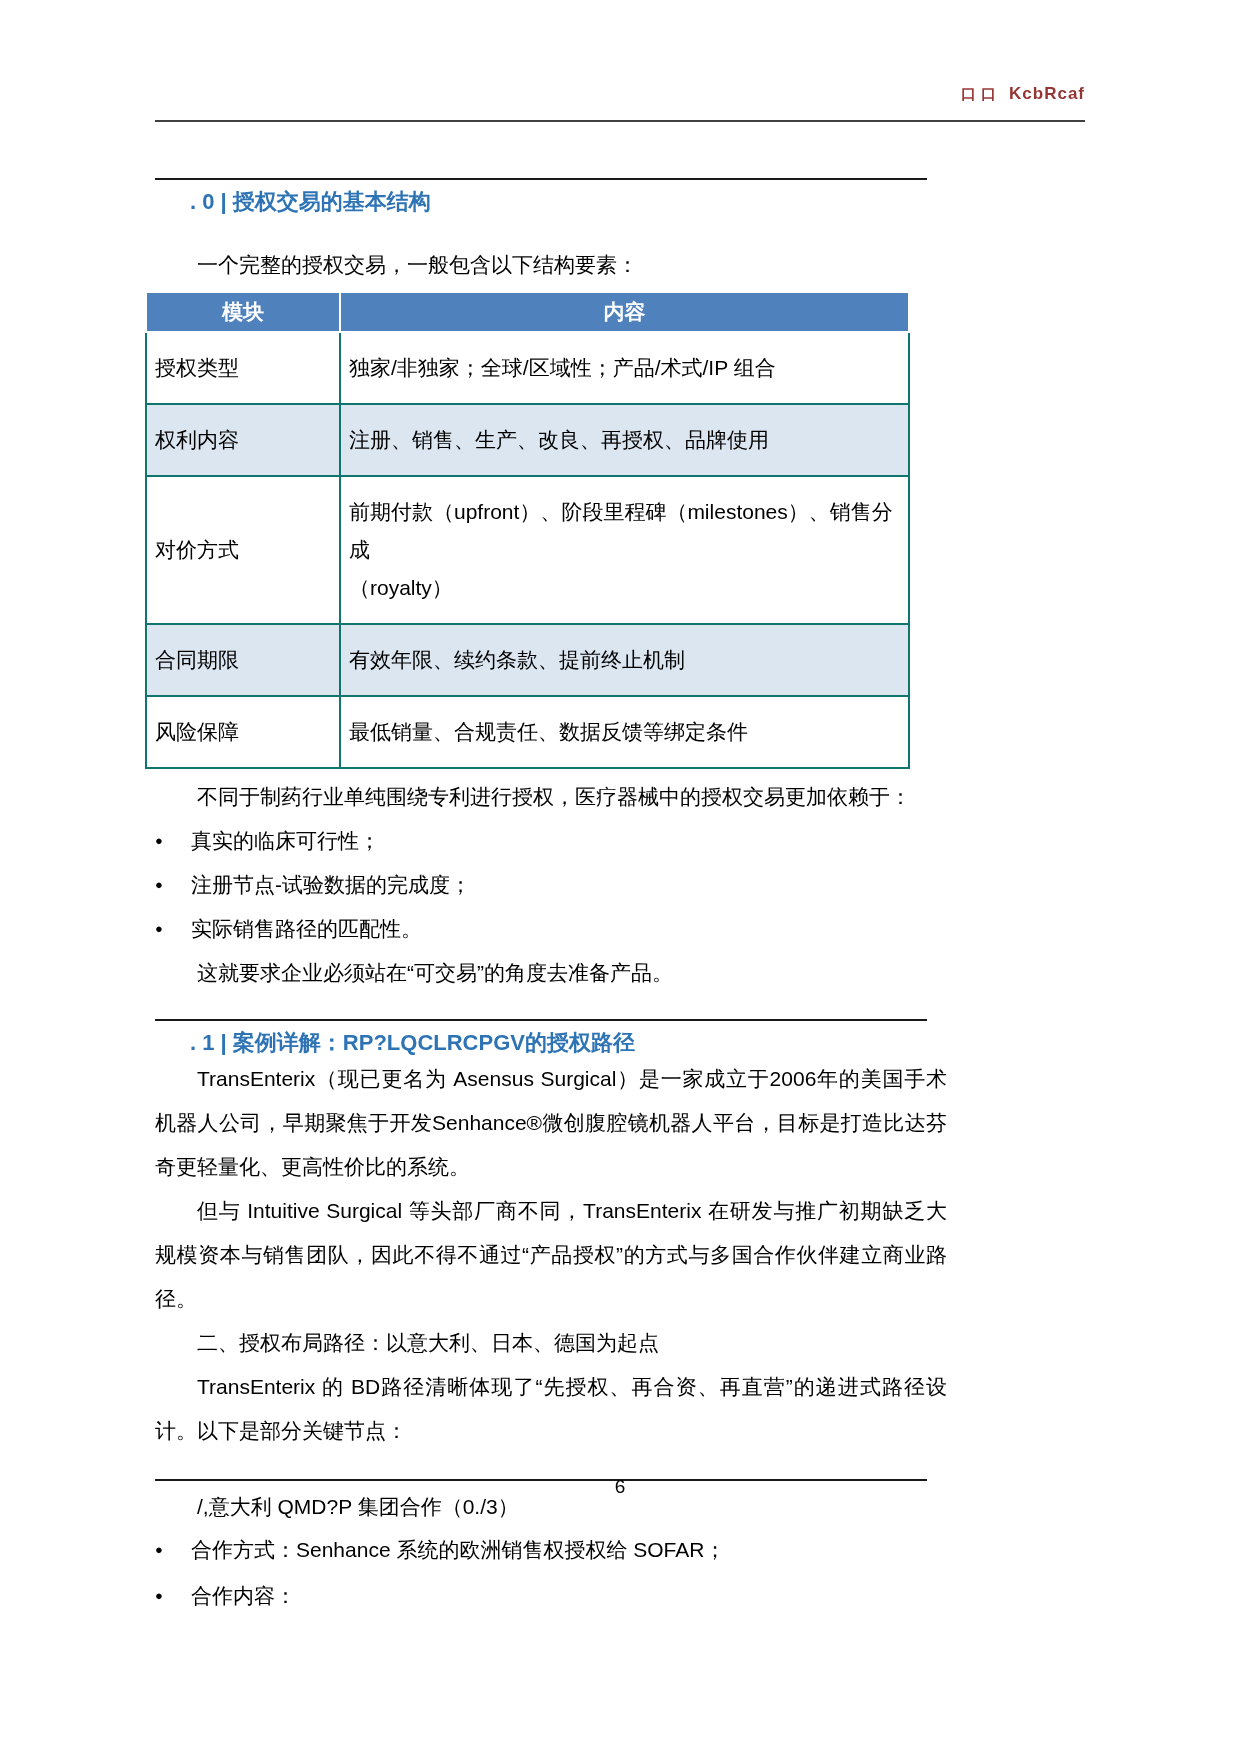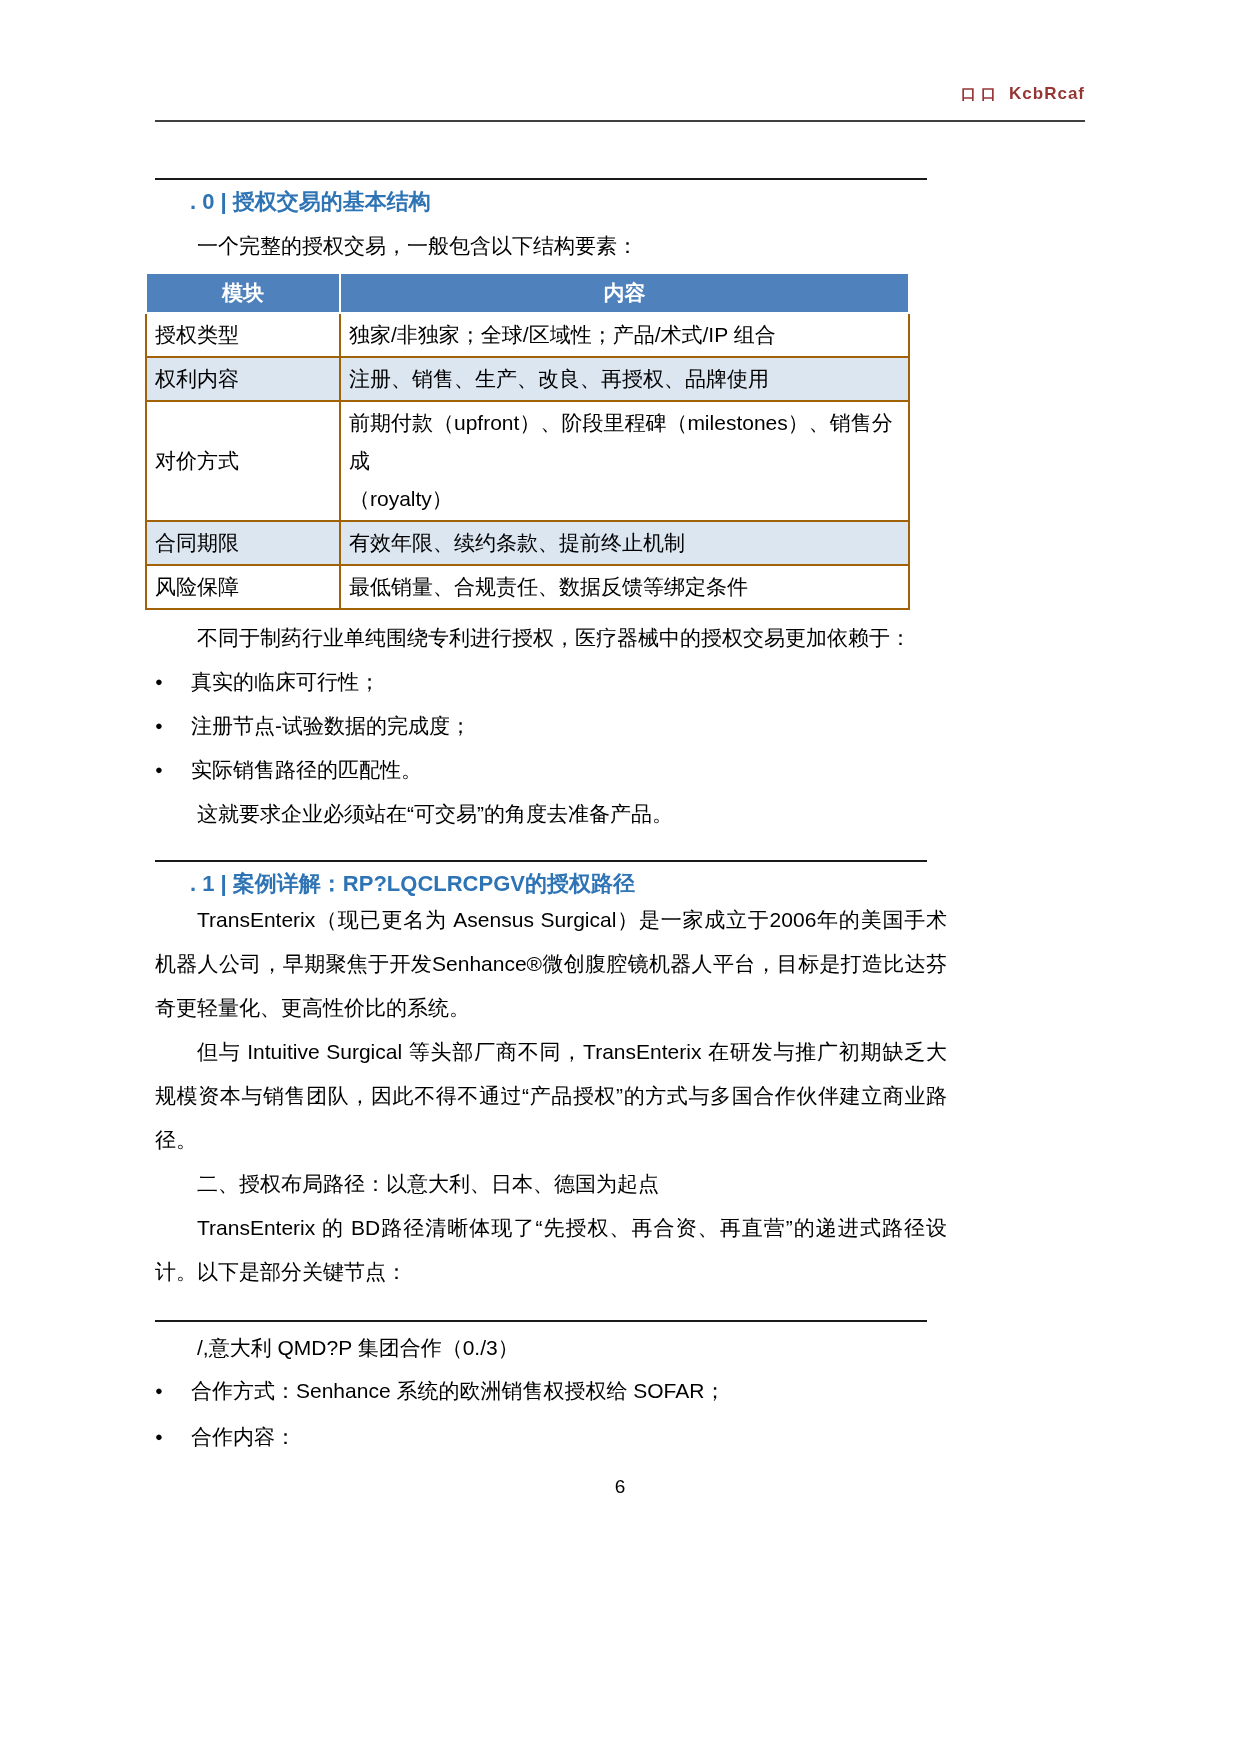--- a/index.html
+++ b/index.html
@@ -31,41 +31,41 @@
   .sec-heading {
     margin:8px 0 0 35px;
     font-size:22px; line-height:28px; font-weight:bold;
     color:var(--heading-blue,#2E74B5);
   }
   .para {
     margin:0; font-size:21px; line-height:44px;
     text-align:justify;
   }
   .indent { text-indent:42px; }
-  .intro { margin-top:12px; line-height:36px; }
+  .intro { margin-top:31px; line-height:36px; }
   .after-table { margin-top:6px; }
   .p1 { margin-top:12px; }
   .sofar { margin-top:6px; line-height:40px; }
   
   .struct-table {
     border-collapse:collapse;
     margin:8px 0 0 -10px;
     width:765px;
     font-size:21px;
     table-layout:fixed;
   }
   .struct-table th {
     background:var(--table-header-blue,#4F81BD);
     color:#fff; font-weight:bold; text-align:center;
     padding:4px 8px; line-height:30px;
     border:2px solid #fff;
   }
   .struct-table td {
-    padding:2px 8px; line-height:38px;
-    border:2px solid #a16207;
+    padding:16px 8px; line-height:38px;
+    border:2px solid #0f766e;
     vertical-align:middle;
     text-align:left;
   }
   .struct-table .col-module { width:176px; }
   .struct-table tr.band td { background:var(--table-band-blue,#DCE6F1); }
   .content-cell { white-space:pre-line; }
   
   .bullet-item { display:flex; font-size:21px; line-height:44px; }
   .bullet-item .bullet {
     flex:0 0 36px; font-size:13px; line-height:44px; text-align:left;

